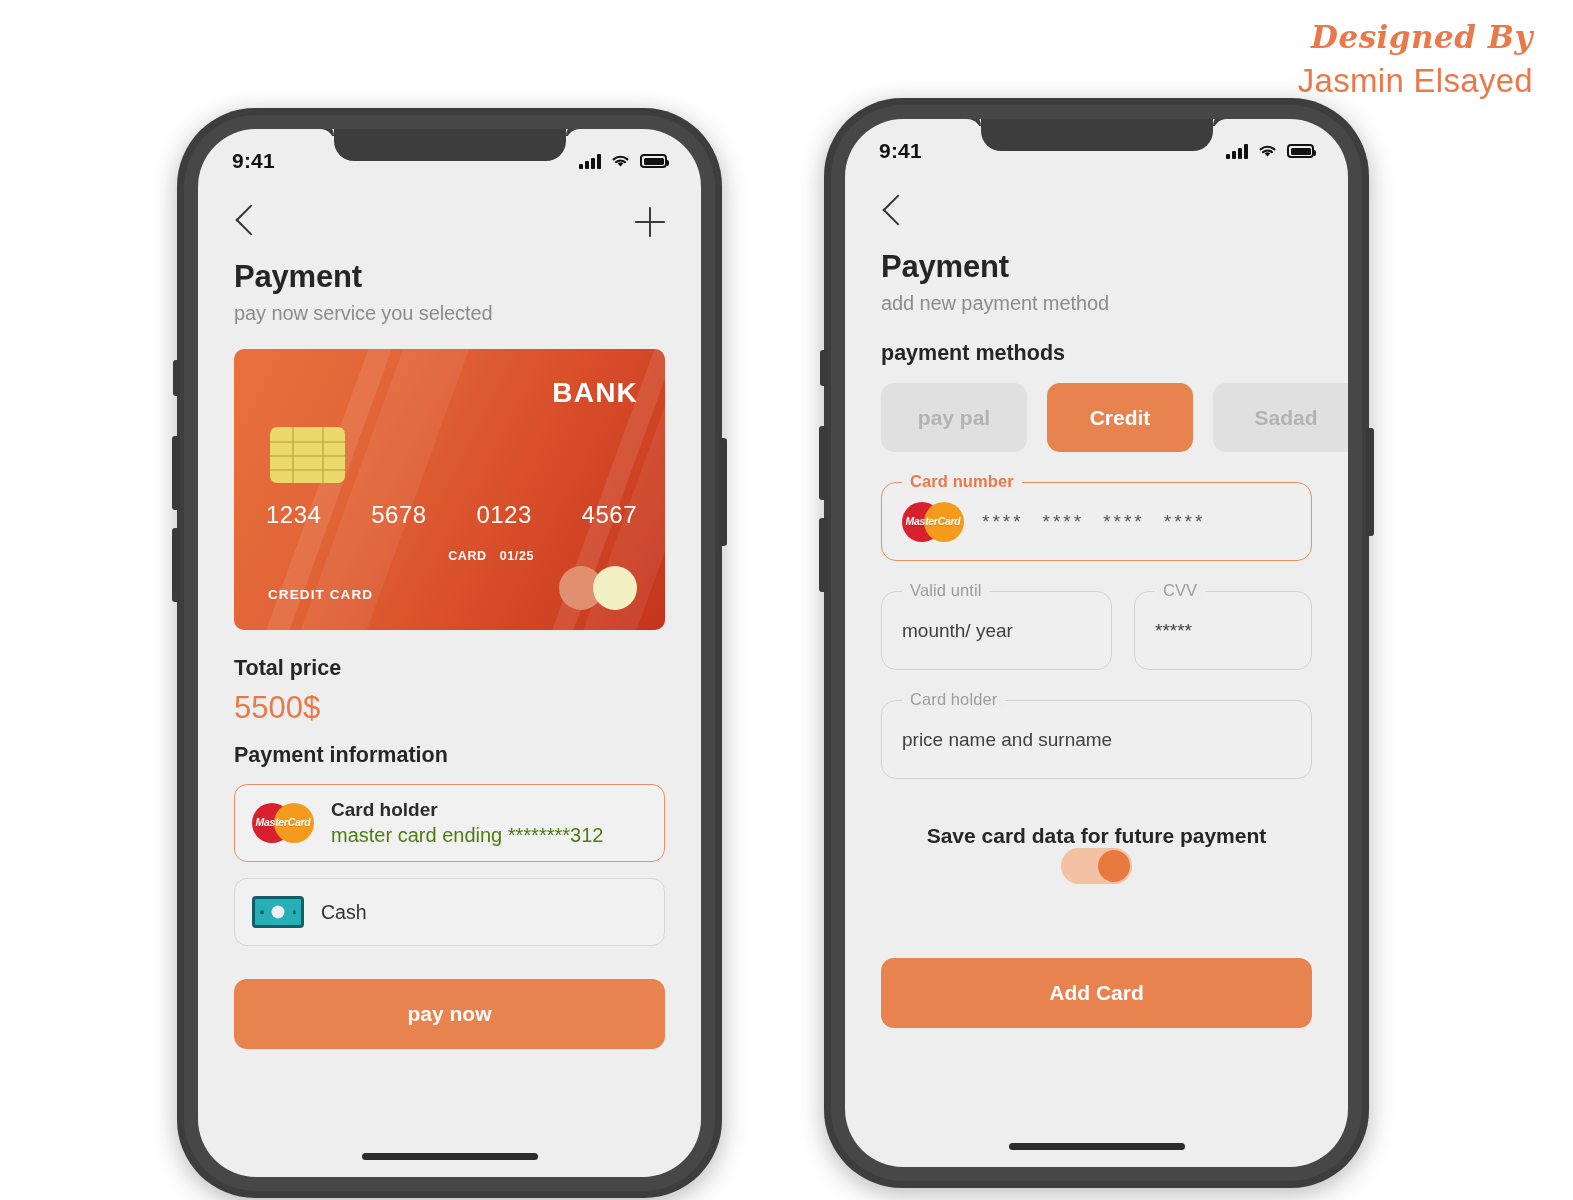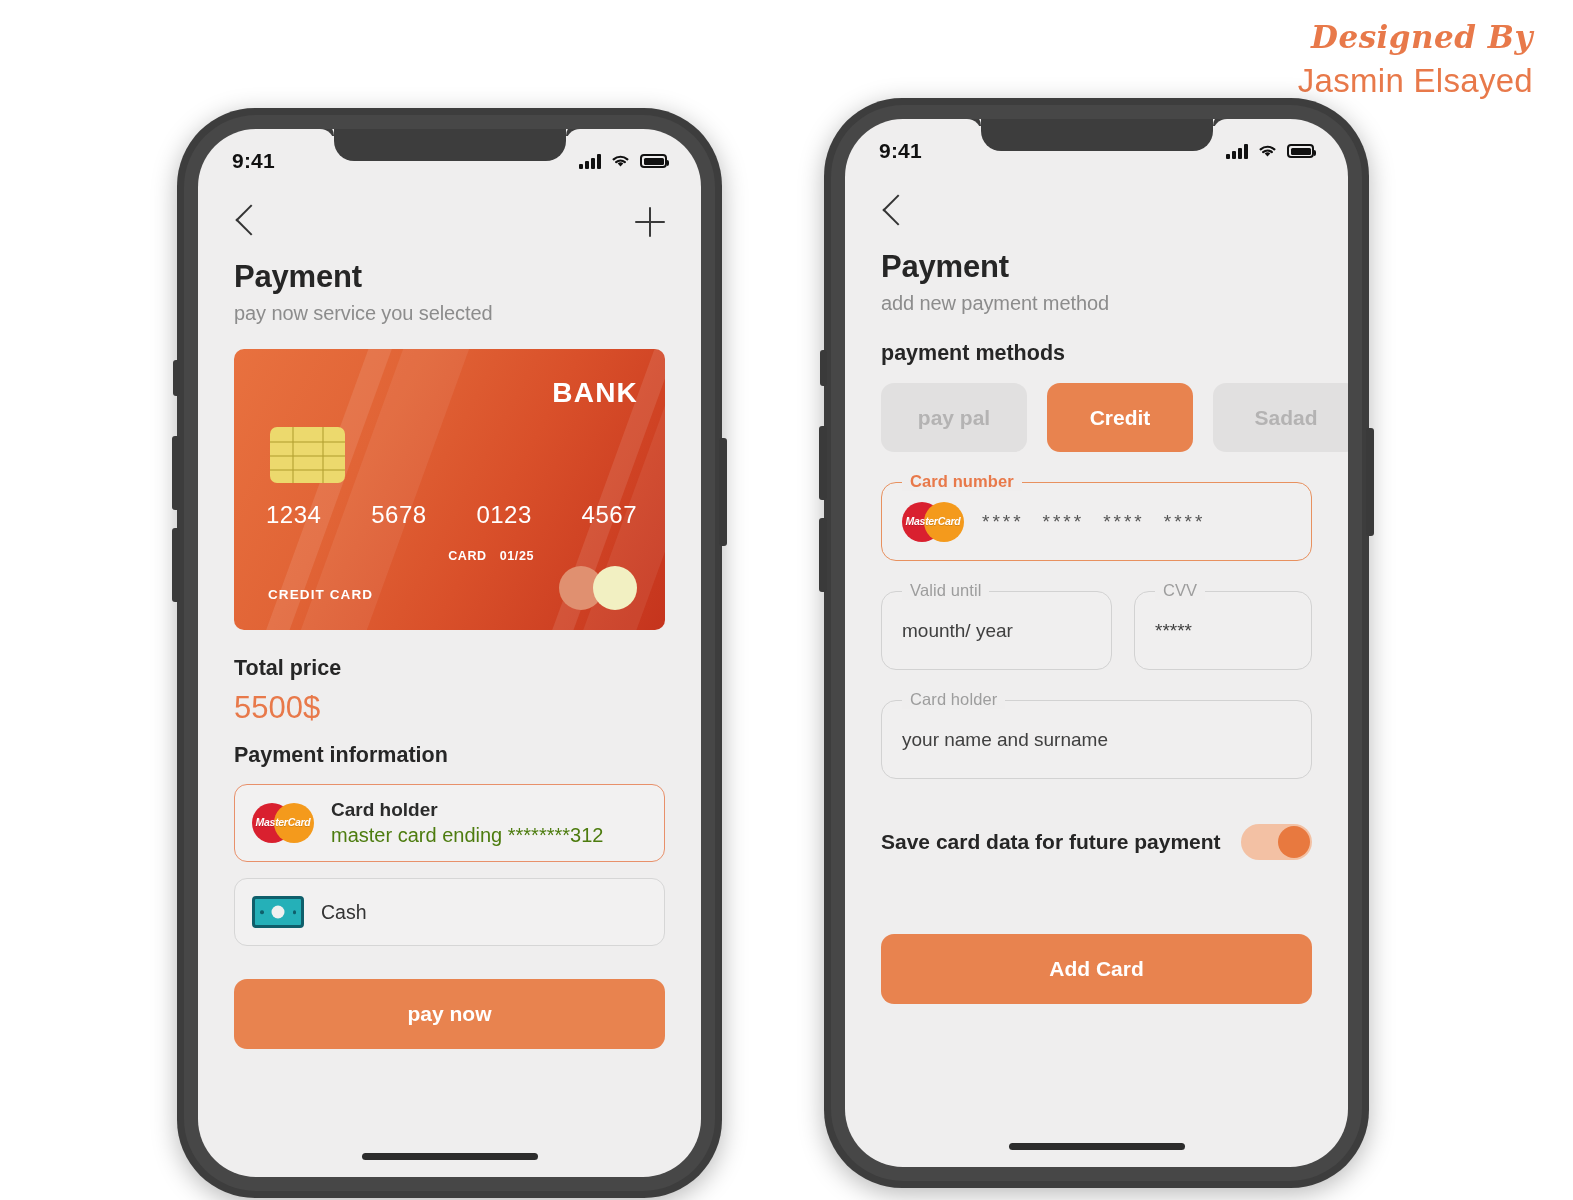--- a/index.html
+++ b/index.html
@@ -231,22 +231,23 @@
   }
   .field.focus .flabel{ color:#e8794a; font-weight:700; }
   .field .ph{ font-size:19px; color:#404040; }
   .field .dots{ font-size:19px; color:#555; letter-spacing:5px; display:flex; gap:19px; }
   .field .dots span{ letter-spacing:3px; }
   .row2{ display:flex; gap:22px; }
   .row2 .field{ flex:1 1 0; }
   .row2 .field.cvv{ flex:0 0 178px; }
 
   .saverow{
-    display:flex; align-items:center; justify-content:space-between;
+    display:flex; align-items:center; justify-content:center;
     margin-top:45px;
+    flex-direction:column;
   }
   .saverow .stxt{ font-size:21px; font-weight:700; color:#262626; }
   .toggle{
     width:71px; height:36px; border-radius:18px; background:#f3c1a4; position:relative; cursor:pointer;
   }
   .toggle .knob{
     position:absolute; right:2px; top:2px; width:32px; height:32px; border-radius:50%;
     background:#e8793f;
   }
   .cta-right{ margin-top:74px; }
@@ -432,21 +433,21 @@
             <span class="ph">mounth/ year</span>
           </div>
           <div class="field cvv">
             <span class="flabel">CVV</span>
             <span class="ph">*****</span>
           </div>
         </div>
 
         <div class="field">
           <span class="flabel">Card holder</span>
-          <span class="ph">your name and surname</span>
+          <span class="ph">price name and surname</span>
         </div>
 
         <div class="saverow">
           <span class="stxt">Save card data for future payment</span>
           <span class="toggle">
               <span class="knob"></span>
             </span>
         </div>
 
         <button class="cta cta-right">Add Card</button>

